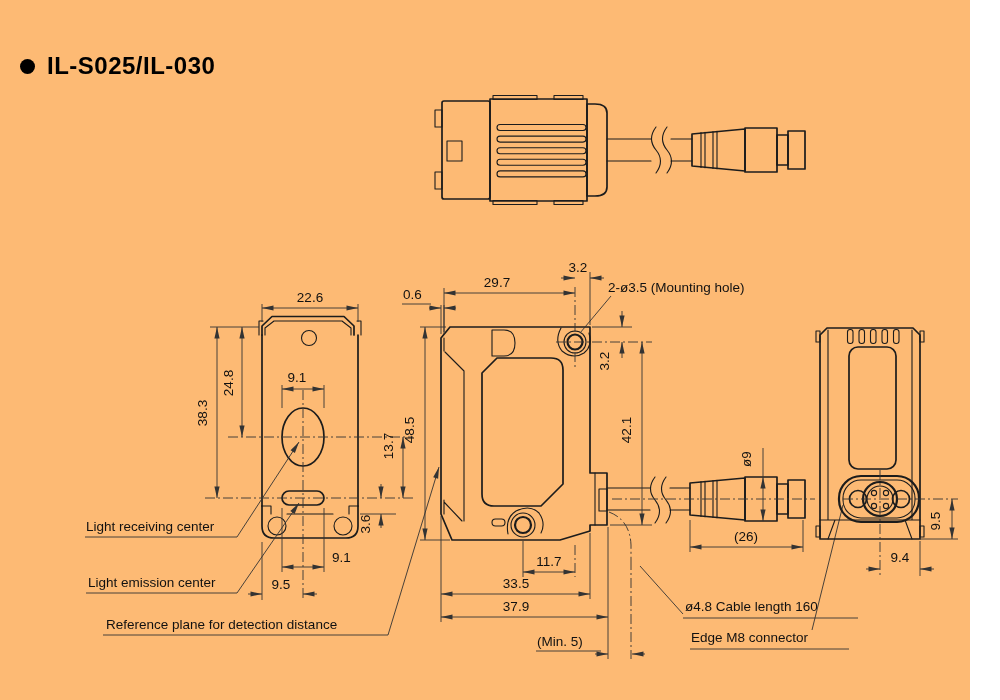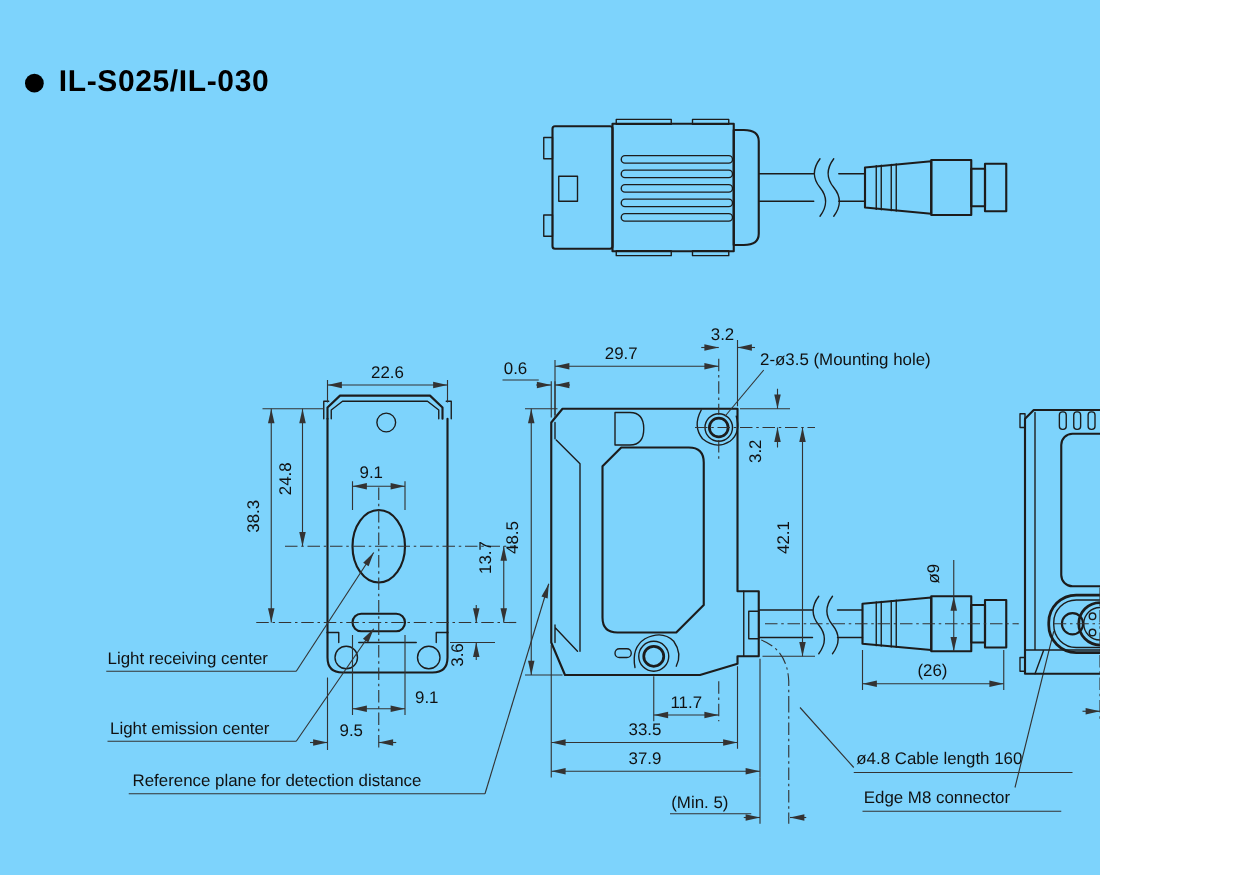--- a/index.html
+++ b/index.html
@@ -1,17 +1,17 @@
 <!DOCTYPE html>
 <html><head>
 <meta charset="utf-8">
 <style>
   html,body{margin:0;padding:0;background:#ffffff;}
-  .page{position:relative;width:832px;height:700px;background:#7dd3fc;overflow:hidden;
-        font-family:"Liberation Sans", sans-serif;padding-left:48px;}
+  .page{position:relative;width:970px;height:700px;background:#fdba74;overflow:hidden;
+        font-family:"Liberation Sans", sans-serif;}
   .hdr{position:absolute;left:20px;top:52px;display:flex;align-items:center;gap:12px;}
   .bullet{width:15px;height:15px;border-radius:50%;background:#000;}
   .ttl{font-size:24px;font-weight:bold;color:#000;letter-spacing:0.5px;}
   svg{position:absolute;left:0;top:0;}
   svg text{font-family:"Liberation Sans", sans-serif;font-size:13.5px;fill:#111;}
   .ol{stroke:#1c1c1c;stroke-width:1.7;fill:none;stroke-linejoin:round;stroke-linecap:round;}
   .ol2{stroke:#1c1c1c;stroke-width:1.1;fill:none;stroke-linejoin:round;stroke-linecap:round;}
   .bold{stroke:#1c1c1c;stroke-width:2.2;fill:none;}
   .dim{stroke:#333;stroke-width:0.9;fill:none;}
   .cl{stroke:#333;stroke-width:0.9;fill:none;stroke-dasharray:10 3 2 3;}

